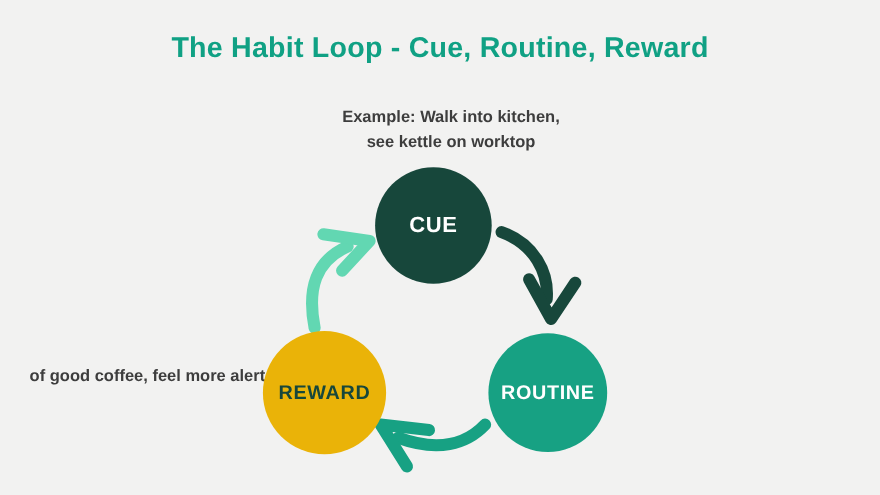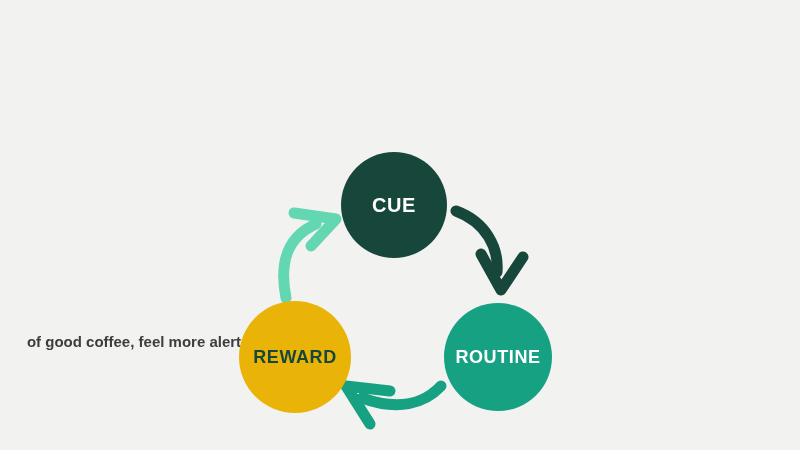--- a/index.html
+++ b/index.html
@@ -67,22 +67,25 @@
     fill: none;
     stroke-linecap: round;
     stroke-linejoin: round;
   }
 </style>
 </head>
 <body>
 
 <div class="canvas">
 
+  <div class="title">The Habit Loop - Cue, Routine, Reward</div>
 
   <div class="annotation annotation-cue">
+    <div>Example: Walk into kitchen,</div>
+    <div>see kettle on worktop</div>
   </div>
 
   <div class="annotation annotation-reward">
     <div>of good coffee, feel more alert</div>
   </div>
 
 
   <svg class="arrows" viewBox="0 0 800 450" aria-hidden="true">
 
     <g>

